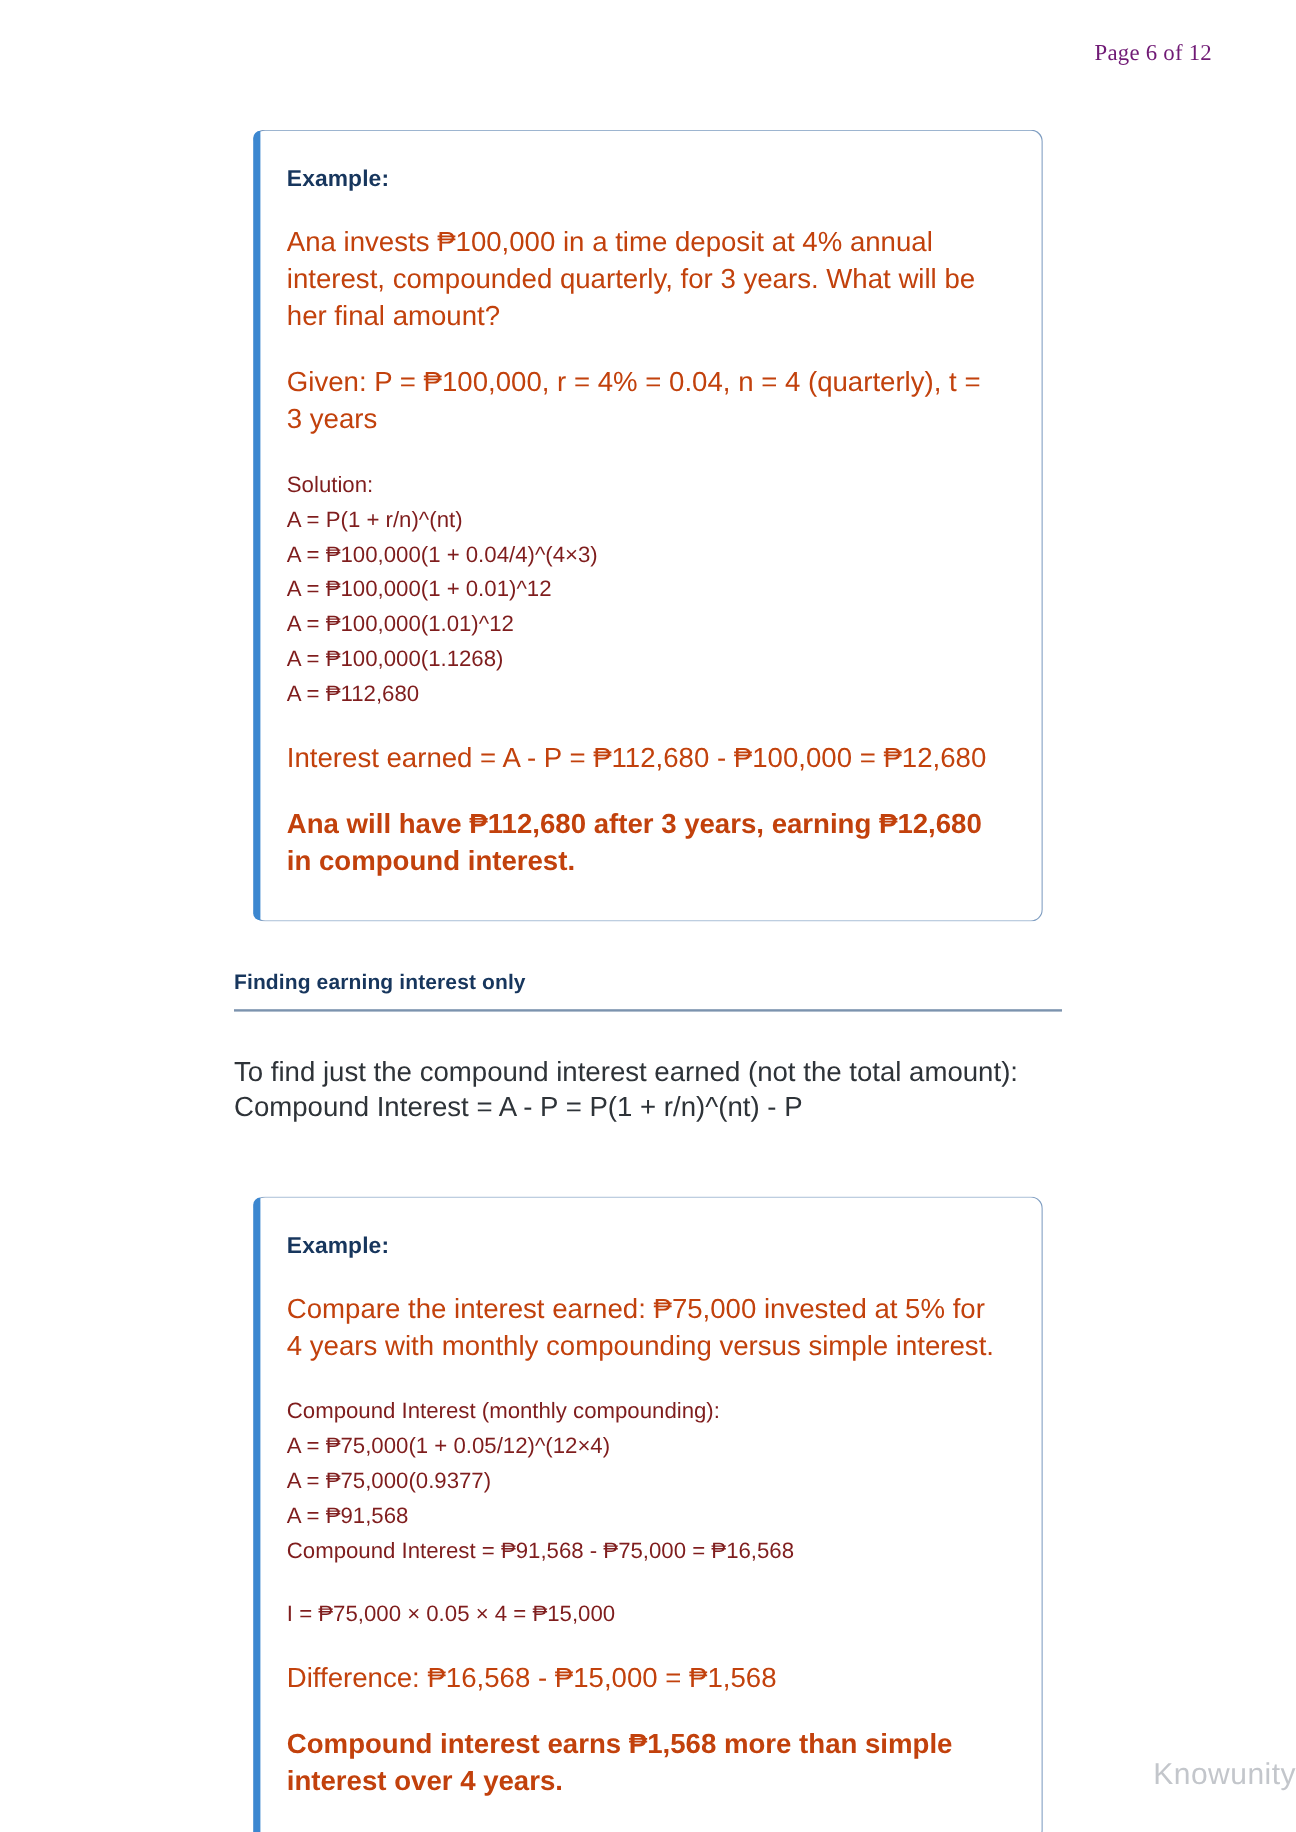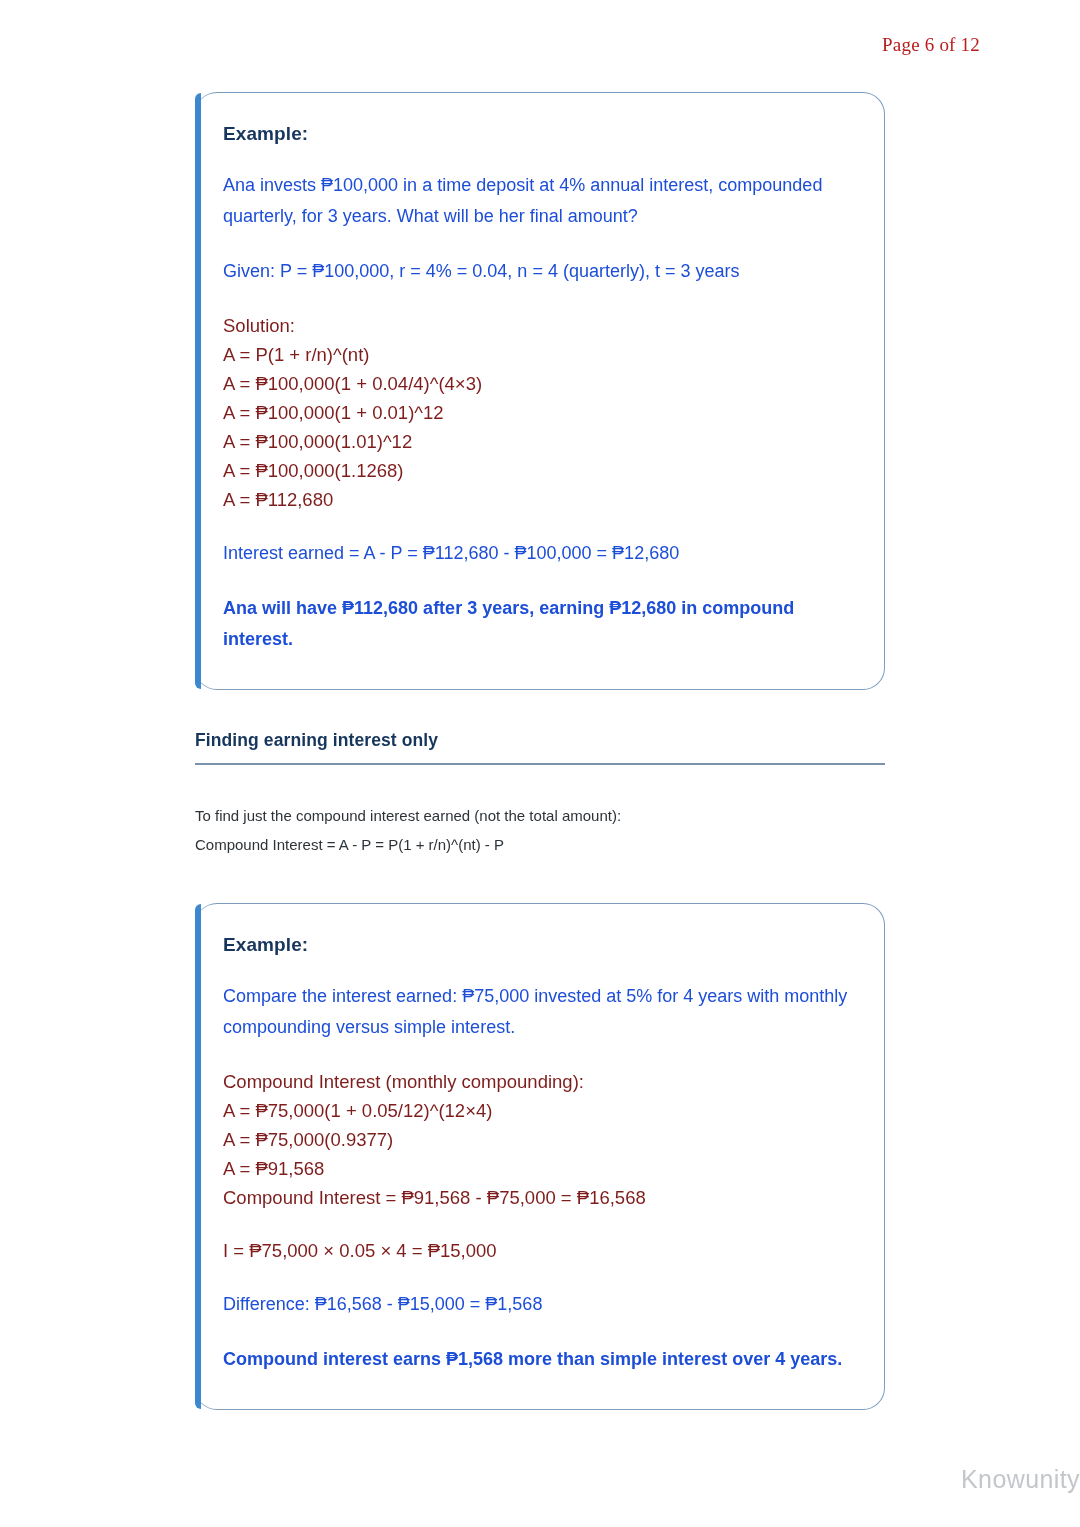--- a/index.html
+++ b/index.html
@@ -17,46 +17,46 @@
   .page {
     position: absolute;
     inset: 0;
     background: #ffffff;
   }
 
   
   .page-header {
     position: absolute;
     top: 34px;
-    right: 100px;
+    right: 70px;
     font-family: "Liberation Serif", serif;
     font-size: 19px;
-    color: #b91c1c;
+    color: #701a75;
     letter-spacing: 0.2px;
     text-align: center;
   }
 
   
   .content {
     position: absolute;
     left: 195px;
     top: 92px;
     width: 690px;
   }
 
   
   .example-box {
     position: relative;
     box-sizing: border-box;
     background: #ffffff;
     border: 1.5px solid #7d9cc0;
     border-left: none;
-    border-radius: 22px;
+    border-radius: 10px;
     padding: 30px 34px 34px 28px;
-    margin: 0;
+    margin: 16px;
   }
   .example-box::before {
     content: "";
     position: absolute;
     left: 0;
     top: 0;
     bottom: 0;
     width: 6px;
     background: #3c87d0;
     border-top-left-radius: 10px;
@@ -66,23 +66,23 @@
     padding-left: 0;
   }
   .example-title {
     font-size: 19px;
     font-weight: bold;
     color: #17365d;
     margin: 0 0 25px 0;
     letter-spacing: 0.1px;
   }
   .para {
-    font-size: 18px;
+    font-size: 23px;
     line-height: 31px;
-    color: #1d4ed8;
+    color: #c2410c;
     margin: 0 0 24px 0;
   }
   .para:last-child { margin-bottom: 0; font-weight: bold; }
 
   .calc-block {
     font-size: 18.5px;
     line-height: 29px;
     color: #7f1d1d;
     margin: 0 0 24px 0;
   }
@@ -92,21 +92,21 @@
   .section-head {
     margin: 40px 0 0 0;
     padding: 0 0 12px 0;
     border-bottom: 2.5px solid #7c93ae;
     font-size: 17.5px;
     font-weight: bold;
     color: #17365d;
     letter-spacing: 0.1px;
   }
   .section-body {
-    font-size: 15px;
+    font-size: 23px;
     line-height: 29px;
     color: #2e3338;
     margin: 36px 0 0 0;
   }
   .section-body .line { display: block; }
 
   .spacer-before-box { height: 44px; }
 
   
   .footer-watermark {

